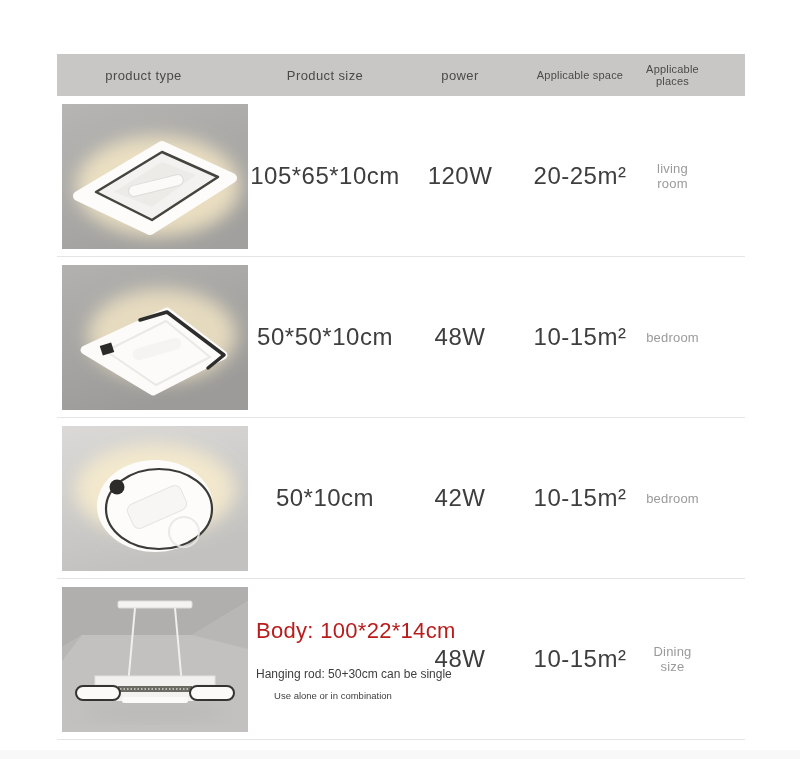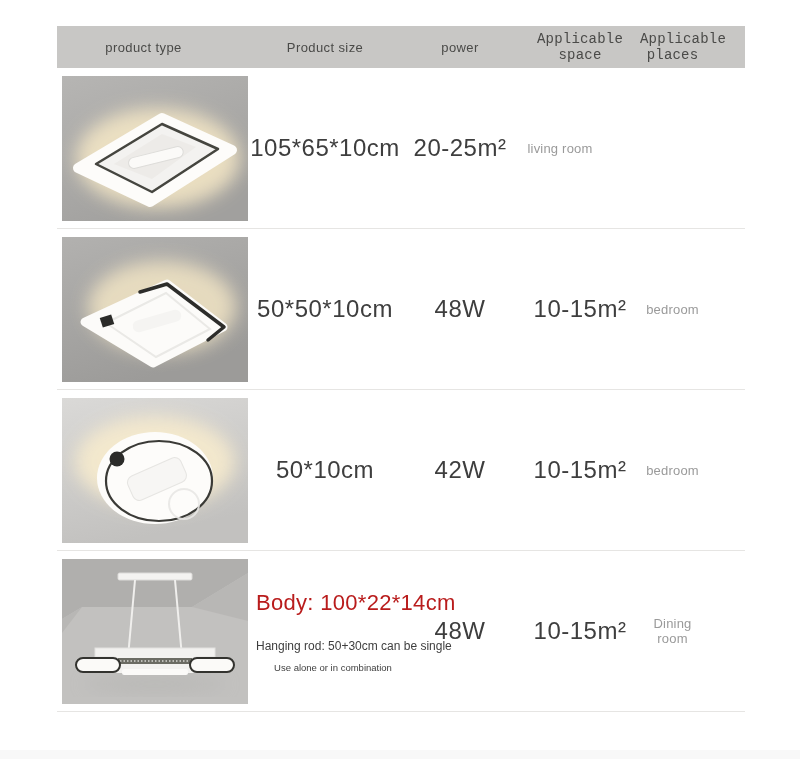--- a/index.html
+++ b/index.html
@@ -1,25 +1,25 @@
 <!DOCTYPE html>
 <html><head>
 <meta charset="utf-8">
 <style>
   html,body{margin:0;padding:0;}
   body{
     width:800px;height:759px;background:#ffffff;position:relative;
     font-family:"Liberation Sans",sans-serif;overflow:hidden;
   }
-  .spec-table{position:absolute;left:57px;top:26px;width:688px;}
+  .spec-table{position:absolute;left:57px;top:54px;width:688px;}
   .grid-row{display:grid;grid-template-columns:193px 150px 120px 120px 105px;}
   .thead{height:42px;background:#c8c7c5;align-items:center;}
   .th{text-align:center;color:#4a4a48;letter-spacing:.4px;}
   .th.large{font-size:13px;}
-  .th.small{font-size:14px;letter-spacing:.2px;font-family:Liberation Mono, monospace;}
+  .th.small{font-size:11px;letter-spacing:.2px;}
   .th.col1{padding-right:20px;}
   .th.col5,.td.col5{padding-right:40px;}
   .trow{height:160px;align-items:center;border-bottom:1px solid #e6e5e3;background:#ffffff;}
   .img-cell{width:186px;height:145px;margin-left:5px;overflow:hidden;}
   .img-cell svg{display:block;width:186px;height:145px;}
   .td{text-align:center;}
   .spec-val{font-size:24px;color:#3e3e3e;letter-spacing:.5px;}
   .place-val{font-size:13px;color:#9a9a9a;letter-spacing:.2px;}
   .size-block{display:flex;flex-direction:column;align-items:flex-start;padding-left:6px;white-space:nowrap;}
   .size-title{font-size:22px;color:#b91c1c;letter-spacing:.3px;}
@@ -54,20 +54,21 @@
         </defs>
         <rect width="186" height="145" fill="url(#bg1)"></rect>
         <ellipse cx="96" cy="82" rx="82" ry="50" fill="#f6e8c6" opacity="0.85" filter="url(#bl1)"></ellipse>
         <polygon points="16,92 100,42 170,74 88,126" fill="#fdfcfa" stroke="#fdfcfa" stroke-width="10" stroke-linejoin="round"></polygon>
         <polygon points="34,88 100,48 156,73 90,116" fill="#f3f2f0" stroke="#45453f" stroke-width="2.5" stroke-linejoin="round"></polygon>
         <polygon points="52,88 100,58 134,71 90,103" fill="#eceae7" opacity="0.9"></polygon>
         <rect x="66" y="76" width="56" height="11" rx="5.5" fill="#fbfaf8" stroke="#dddcd9" transform="rotate(-14 94 82)"></rect>
       </svg>
     </div>
     <div class="td spec-val">105*65*10cm</div>
+    <div class="td spec-val">120W</div>
     <div class="td spec-val">20-25m²</div>
     <div class="td place-val col5">living room</div>
   </div>
 
   <div class="grid-row trow">
     <div class="img-cell">
       <svg viewBox="0 0 186 145">
         <defs>
           <linearGradient id="bg2" x1="0" y1="0" x2="0.4" y2="1">
             <stop offset="0" stop-color="#b2b1af"></stop>
@@ -135,18 +136,18 @@
     </div>
     <div class="td">
       <div class="size-block">
         <span class="size-title">Body: 100*22*14cm</span>
         <span class="size-sub">Hanging rod: 50+30cm can be single</span>
         <span class="size-note">Use alone or in combination</span>
       </div>
     </div>
     <div class="td spec-val">48W</div>
     <div class="td spec-val">10-15m²</div>
-    <div class="td place-val col5">Dining room</div>
+    <div class="td place-val col5">Dining size</div>
   </div>
 
 </div>
 
 <div class="footer-band"></div>
 
 </body></html>

